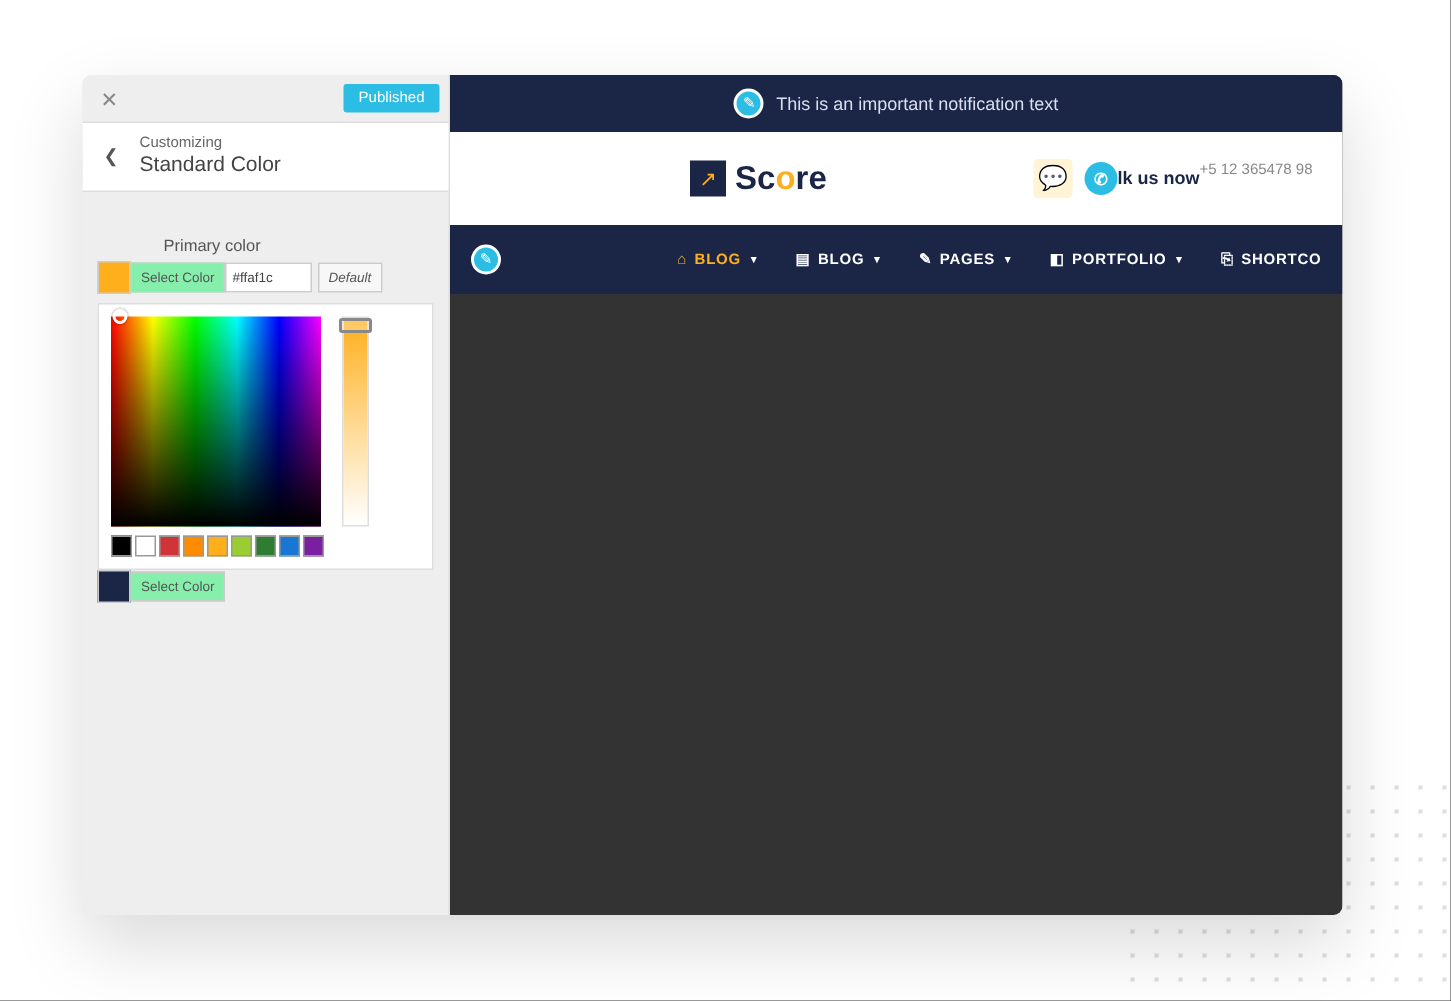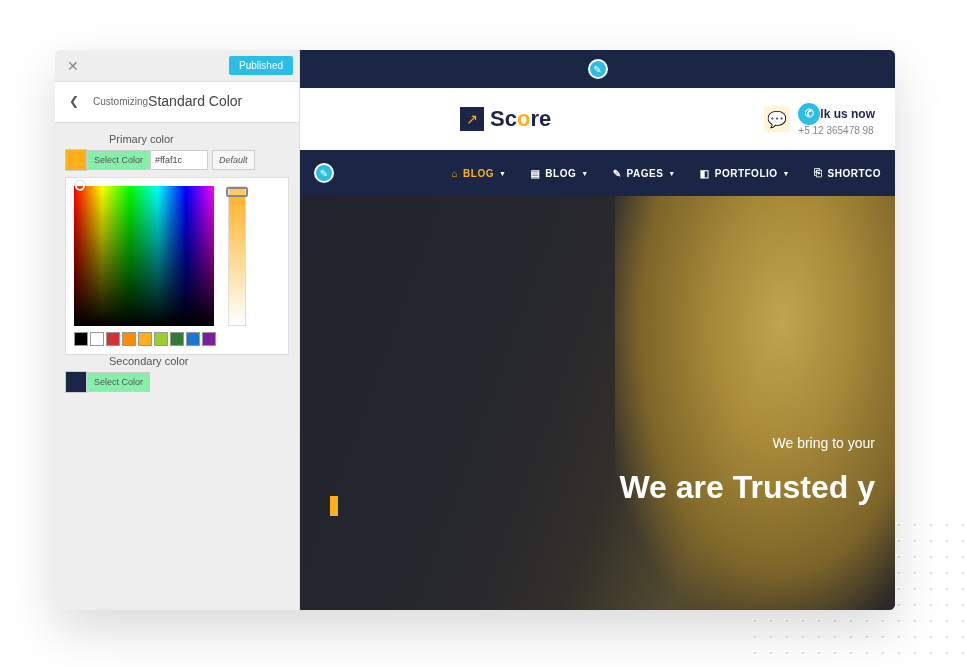--- a/index.html
+++ b/index.html
@@ -50,26 +50,26 @@
   background: #fff;
   padding: 8px 10px 10px 10px;
   border-bottom: 1px solid #ddd;
   display: flex;
   align-items: center;
   gap: 10px;
 }
 
 .back-arrow { color: #555; font-size: 12px; cursor: pointer; padding: 4px; }
 
-.section-txt { display: flex; flex-direction: row; align-items: center; }
+.section-txt { display: flex; flex-direction: column; }
 .customizing { font-size: 10px; color: #666; }
 .section-title { font-size: 14px; color: #444; }
 
 .panel { padding: 10px; }
-.label { font-size: 11px; color: #555; margin-top: 0; margin-bottom: 4px; padding-left: 44px; }
+.label { font-size: 11px; color: #555; margin-top: 20px; margin-bottom: 4px; padding-left: 44px; }
 
 .color-row { display: flex; align-items: center; gap: 0; margin-bottom: 6px; }
 
 .swatch {
   width: 22px;
   height: 22px;
   border: 1px solid #ccc;
 }
 
 .select-color {
@@ -203,21 +203,21 @@
   color: #ffaf1c;
   font-size: 14px;
 }
 
 .logo-text { font-size: 22px; font-weight: bold; color: #1b2647; }
 .logo-text .o { color: #ffaf1c; }
 
 .contact { display: flex; align-items: center; gap: 8px; }
 .chat-ico { width: 26px; height: 26px; background: #fff4d6; display: flex; align-items: center; justify-content: center; color: #ffaf1c; border-radius: 3px; }
 .call-ico { width: 22px; height: 22px; background: #2cbde5; border-radius: 50%; display: inline-flex; align-items: center; justify-content: center; color: #fff; font-size: 11px; }
-.contact-txt { display: flex; flex-direction: column; }
+.contact-txt { display: flex; flex-direction: row; }
 .call-now { font-weight: bold; color: #1b2647; font-size: 12px; }
 .phone { font-size: 10px; color: #888; }
 
 .nav-bar {
   background: #1b2647;
   height: 46px;
   display: flex;
   align-items: center;
   padding: 0 14px;
   gap: 24px;
@@ -329,31 +329,31 @@
             <div class="palette-sw" style="background:#2e7d32"></div>
             <div class="palette-sw" style="background:#1976d2"></div>
             <div class="palette-sw" style="background:#7b1fa2"></div>
           </div>
         </div>
         <div class="hue-slider">
           <div class="hue-handle"></div>
         </div>
       </div>
 
-      <div class="label">Secondary color</div>
       <div class="color-row">
         <div class="swatch" style="background:#1b2647"></div>
         <button class="select-color">Select Color</button>
       </div>
     </div>
   </div>
 
   <div class="preview">
     <div class="notif-bar">
       <span class="edit-badge">✎</span>
+      <span class="notif-txt">This is an important notification text</span>
     </div>
 
     <div class="header-bar">
       <div class="logo">
         <div class="logo-mark">↗</div>
         <span class="logo-text"><span>Sc</span><span class="o">o</span><span>re</span></span>
       </div>
       <div class="contact">
         <div class="chat-ico">💬</div>
         <div class="contact-txt">
@@ -385,23 +385,15 @@
         <span class="nav-ico">◧</span>
         <span>PORTFOLIO</span>
         <span class="nav-caret">▼</span>
       </div>
       <div class="nav-item">
         <span class="nav-ico">⎘</span>
         <span>SHORTCO</span>
       </div>
     </div>
 
-    <div class="hero">
-      <div class="hero-person"></div>
-      <div class="hero-txt">
-        <div class="subline">We bring to your</div>
-        <div class="headline">We are Trusted y</div>
-      </div>
-      <div class="accent-bar"></div>
-    </div>
   </div>
 
 </div>
 
 </body></html>

